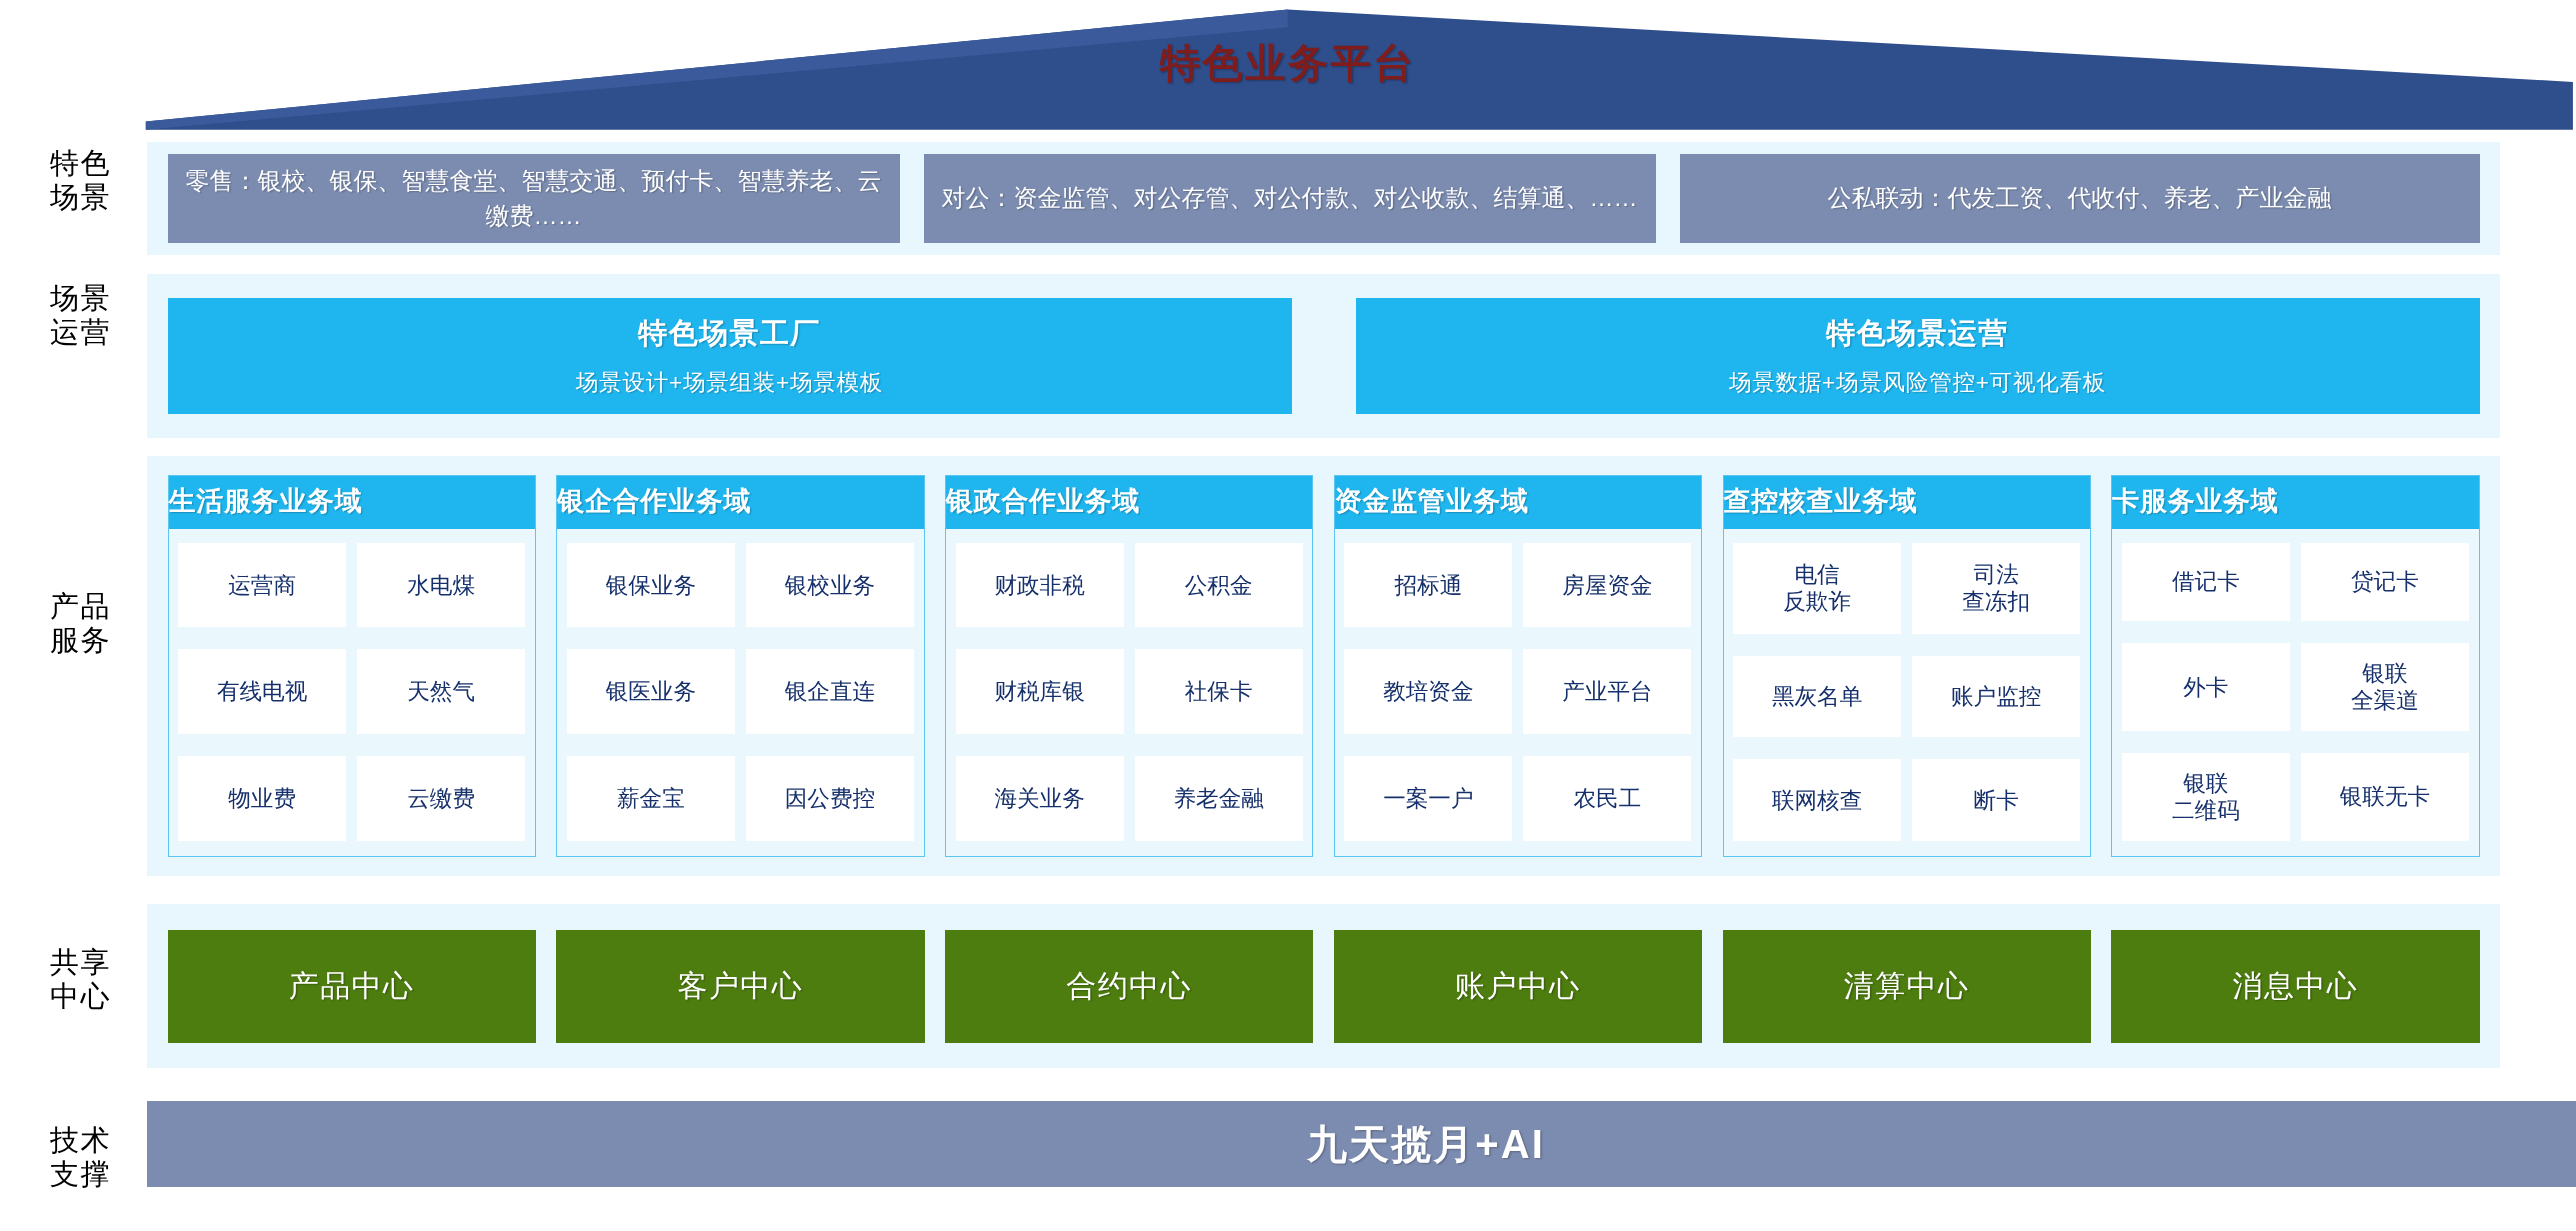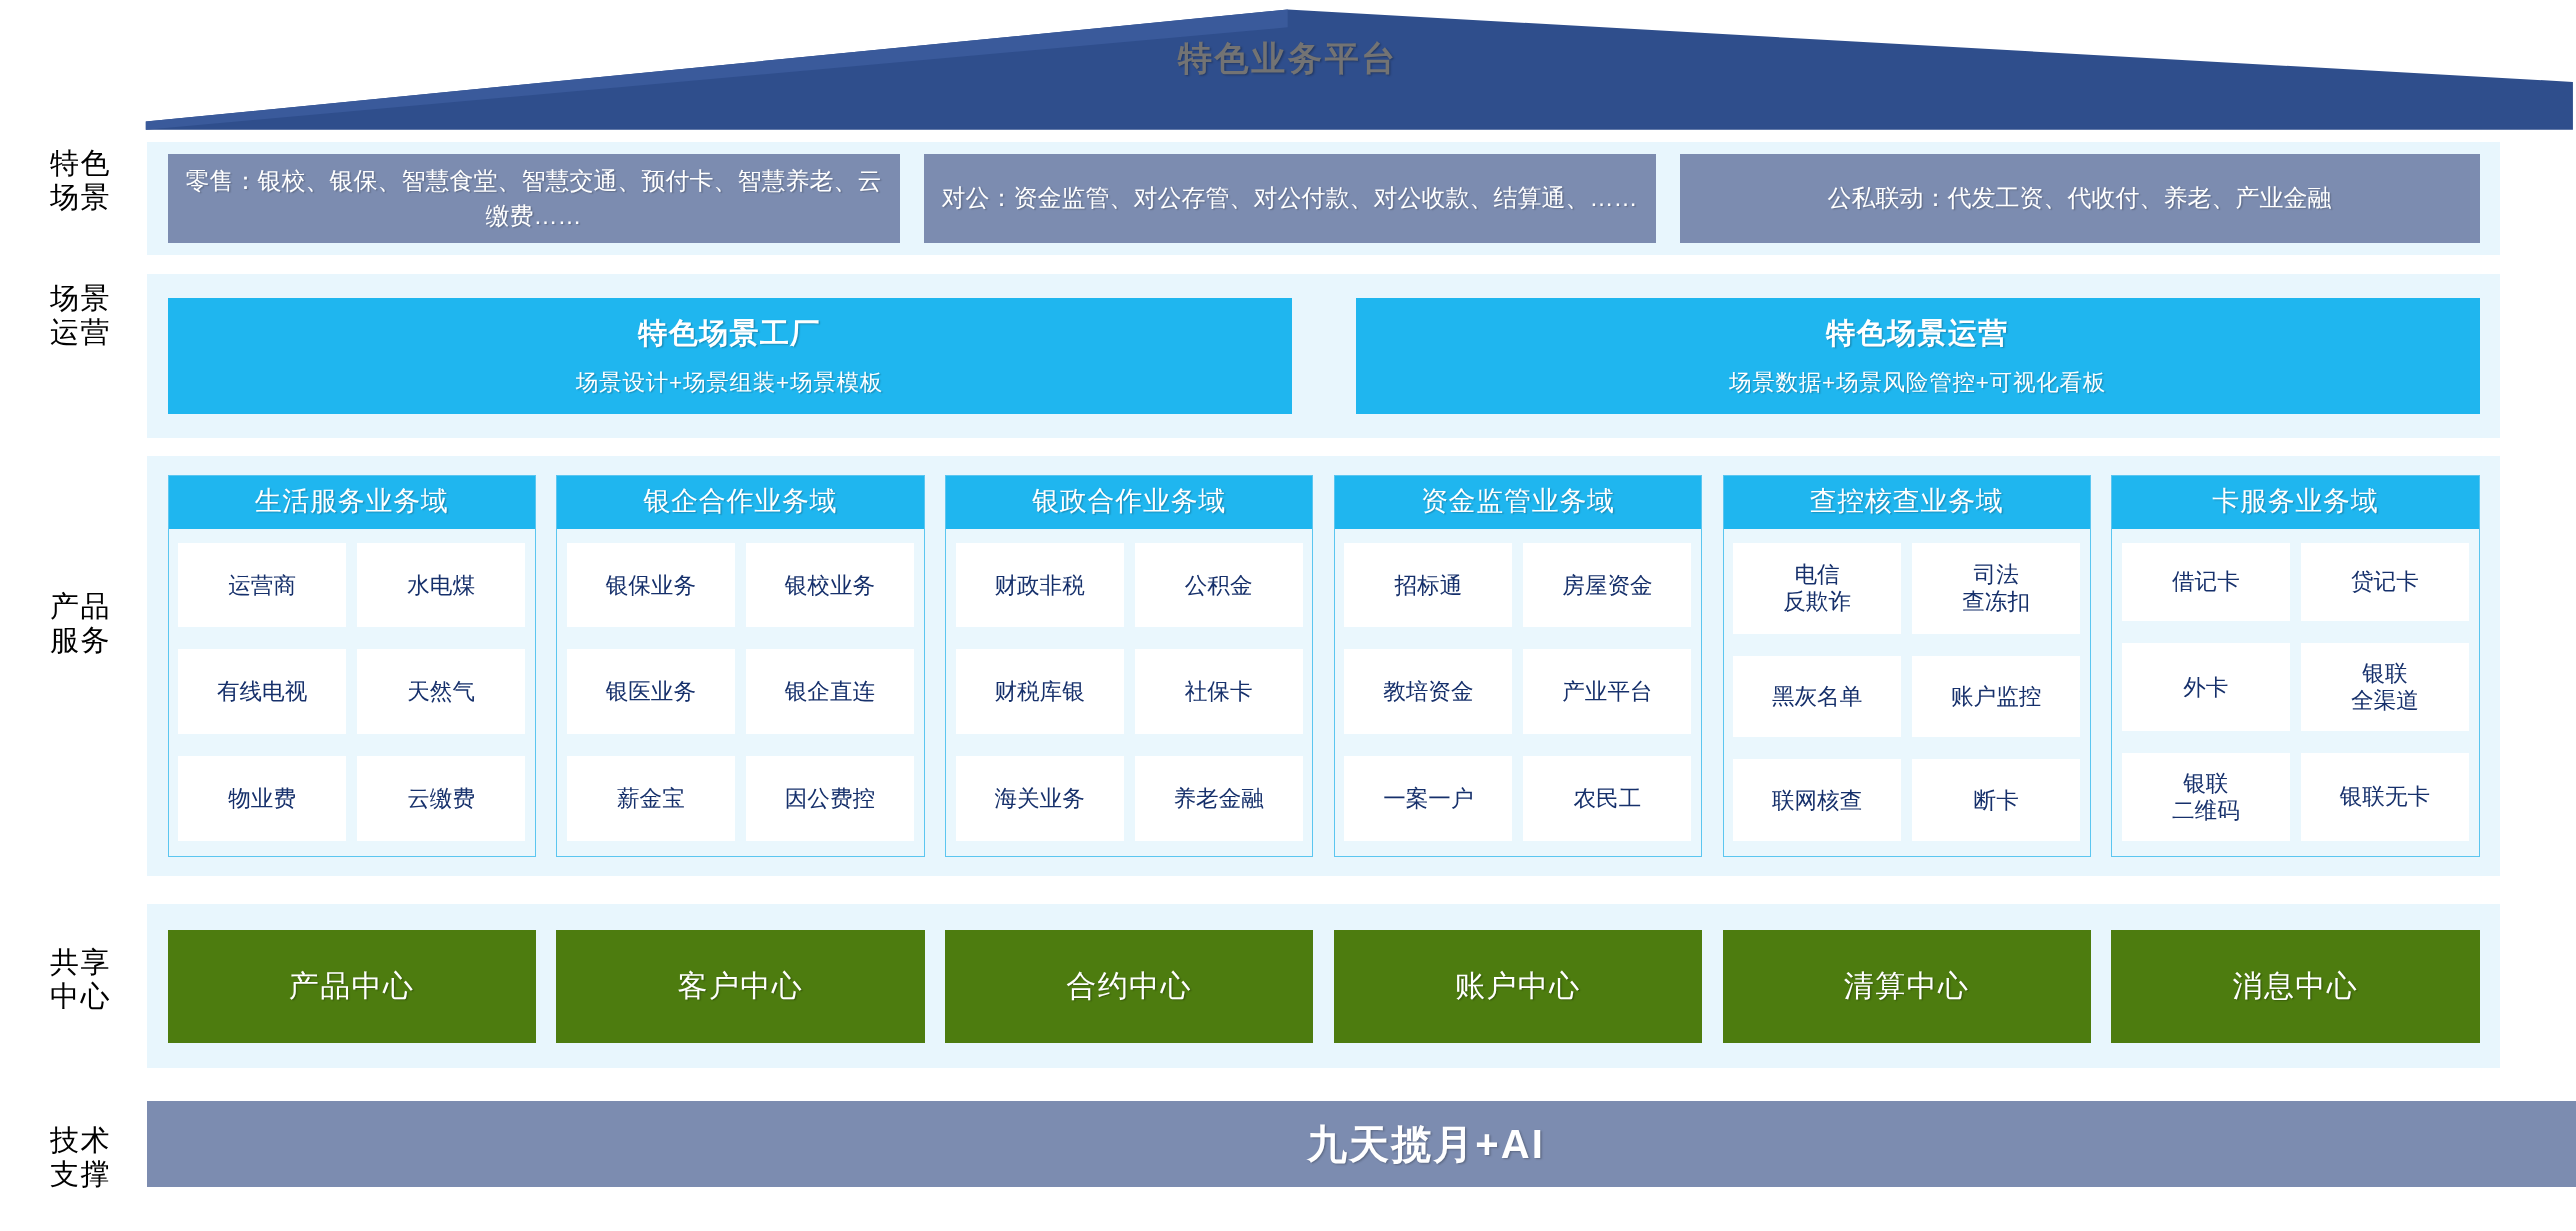--- a/index.html
+++ b/index.html
@@ -9,22 +9,22 @@
     font-family: "Liberation Sans", "DejaVu Sans", sans-serif;
     overflow: hidden;
   }
   #page { position: relative; width: 2576px; height: 1232px; }
 
   
   .roof-wrap { position: absolute; left: 0; top: 0; width: 2576px; height: 140px; }
   .roof-svg { position: absolute; left: 0; top: 0; }
   .roof-title {
     position: absolute; left: 0; top: 36px; width: 2576px;
-    text-align: center; color: #737373;
-    font-size: 34px; font-weight: bold; letter-spacing: 2.7px;
+    text-align: center; color: #7f1d1d;
+    font-size: 40px; font-weight: bold; letter-spacing: 2.7px;
     text-shadow: 1.4px 1.4px 2.1px rgba(0,0,0,.28);
   }
   .rowlabel {
     position: absolute; left: 20.5px; width: 120px;
     text-align: center; color: #000000;
     font-size: 29px; line-height: 1.18; font-weight: normal;
     letter-spacing: 1.4px;
   }
   .band {
     position: absolute; left: 147px; width: 2353px;
@@ -70,22 +70,22 @@
   
   .prod-inner {
     position: absolute; left: 0; top: 0; width: 100%; height: 100%;
     display: flex; align-items: stretch; gap: 20.5px; padding: 19px 20.5px;
   }
   .dom-col {
     flex: 1 1 0; display: flex; flex-direction: column;
     border: 1.4px solid #5bc6f0; background: #eaf7fd;
   }
   .dom-head {
-    background: #1fb6ef; color: #ffffff; text-align: center;
-    font-size: 27px; font-weight: normal; letter-spacing: 0.7px;
+    background: #1fb6ef; color: #ffffff; 
+    font-size: 27px; font-weight: bold; letter-spacing: 0.7px;
     padding: 12.3px 0 13.7px; line-height: 1;
     text-shadow: 1.4px 1.4px 1.4px rgba(0,0,0,.22);
   }
   .dom-grid {
     flex: 1 1 auto; display: grid;
     grid-template-columns: 1fr 1fr;
     gap: 22px 11px; padding: 13.7px 9.6px 15px;
   }
   .dom-cell {
     background: #ffffff; color: #16306b;

